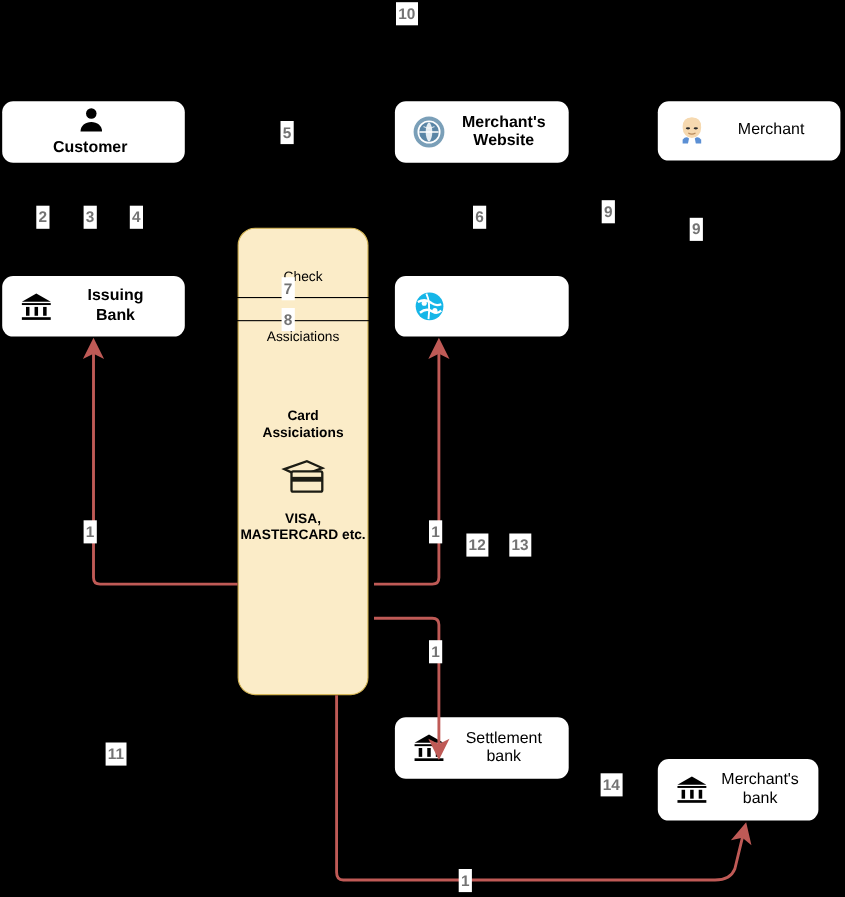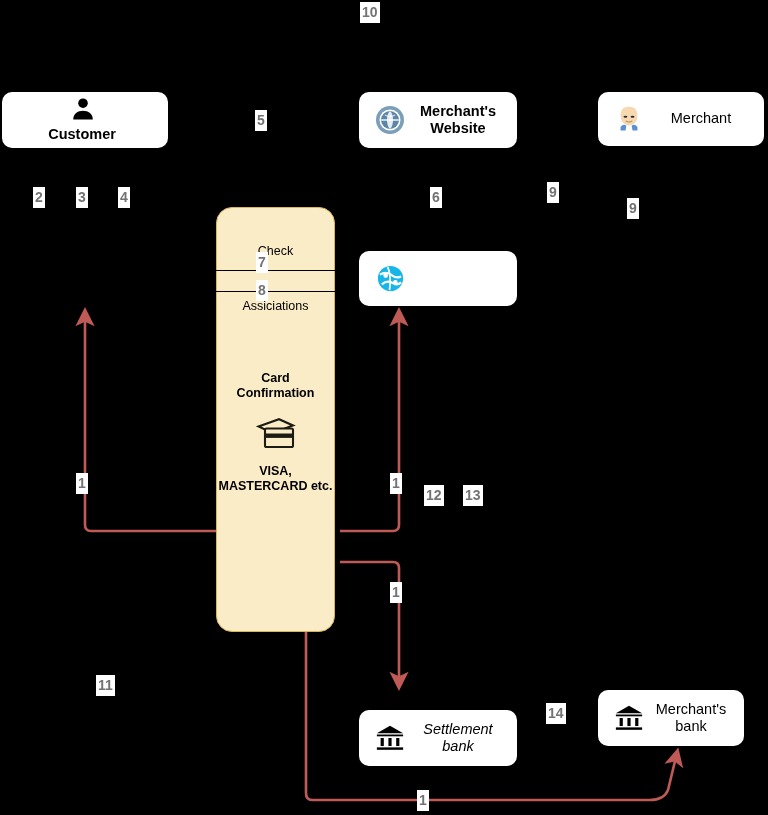--- a/index.html
+++ b/index.html
@@ -158,35 +158,49 @@
         <ellipse cx="12.2" cy="13.5" rx="2.1" ry="1.1" fill="#2b2b2b"></ellipse>
         <ellipse cx="19.8" cy="13.5" rx="2.1" ry="1.1" fill="#2b2b2b"></ellipse>
         <path d="M12.5 18 q3.5 2.4 7 0" stroke="#b88a5c" stroke-width="1.1" fill="none"></path>
         <path d="M7 24.5 q3.2 -4 6.2 -1.2 l-1 5 h-5.2 z" fill="#5b8fd4"></path>
         <path d="M25 24.5 q-3.2 -4 -6.2 -1.2 l1 5 h5.2 z" fill="#5b8fd4"></path>
       </svg>
     </span>
     <span class="node-label">Merchant</span>
   </div>
 
+  <div class="node bold" style="left:2px; top:251px; width:166px; height:55px;">
+    <span class="node-icon">
+      <svg width="30" height="30" viewBox="0 0 32 32">
+        <path d="M16 3 L30 11 H2 Z" fill="#000"></path>
+        <rect x="2" y="12.3" width="28" height="1.9" fill="#000"></rect>
+        <rect x="6" y="16" width="3.4" height="8.6" fill="#000"></rect>
+        <rect x="14.3" y="16" width="3.4" height="8.6" fill="#000"></rect>
+        <rect x="22.6" y="16" width="3.4" height="8.6" fill="#000"></rect>
+        <rect x="2" y="26" width="28" height="2.6" fill="#000"></rect>
+      </svg>
+    </span>
+    <span class="node-label">Issuing
+Bank</span>
+  </div>
 
   <div class="node bold" style="left:359px; top:251px; width:158px; height:55px;">
     <span class="node-icon">
       <svg width="31" height="31" viewBox="0 0 32 32">
         <circle cx="16" cy="16" r="13" fill="#16b6e8"></circle>
         <path d="M5 12 q7 -4 13 1 q4 3 9 1" stroke="#ffffff" stroke-width="2.2" fill="none"></path>
         <path d="M7 22 q6 -5 12 -1 q4 2.5 8 -1" stroke="#ffffff" stroke-width="2.2" fill="none"></path>
         <path d="M13 4 q4 8 2 24" stroke="#ffffff" stroke-width="1.8" fill="none"></path>
         <circle cx="11" cy="13" r="2.4" fill="#ffffff"></circle>
         <circle cx="21" cy="20" r="2.4" fill="#ffffff"></circle>
       </svg>
     </span>
   </div>
 
-  <div class="node" style="left:359px; top:710px; width:158px; height:56px;font-style:italic;">
+  <div class="node" style="left:359px; top:652px; width:158px; height:56px;">
     <span class="node-icon">
       <svg width="30" height="30" viewBox="0 0 32 32">
         <path d="M16 3 L30 11 H2 Z" fill="#000"></path>
         <rect x="2" y="12.3" width="28" height="1.9" fill="#000"></rect>
         <rect x="6" y="16" width="3.4" height="8.6" fill="#000"></rect>
         <rect x="14.3" y="16" width="3.4" height="8.6" fill="#000"></rect>
         <rect x="22.6" y="16" width="3.4" height="8.6" fill="#000"></rect>
         <rect x="2" y="26" width="28" height="2.6" fill="#000"></rect>
       </svg>
     </span>
@@ -209,21 +223,21 @@
 bank</span>
   </div>
 
   <div id="card-assoc" style="left:216px; top:207px; width:119px; height:425px;">
     <div class="ca-text" style="top:36px;">Check</div>
     <div class="ca-rule" style="left:-2px; top:62px; width:128px;"></div>
     <div class="ca-rule" style="left:-2px; top:83px; width:128px;"></div>
     <div class="ca-text" style="top:91px;">Assiciations</div>
 
     <div class="ca-text bold" style="top:163px;">Card
-Confirmation</div>
+Assiciations</div>
 
     <div id="ca-cards" style="top:208px;">
       <svg width="46" height="36" viewBox="0 0 46 36">
         <g fill="none" stroke="#1c1c14" stroke-width="2.1">
           <path d="M5.5 10.5 L26 3.2 L40 9.5 L19.5 17 Z"></path>
           <rect x="12" y="12.5" width="28" height="18.5" rx="1.6" fill="#fbecc8"></rect>
         </g>
         <rect x="12" y="17.5" width="28" height="4.4" fill="#1c1c14"></rect>
       </svg>
     </div>

